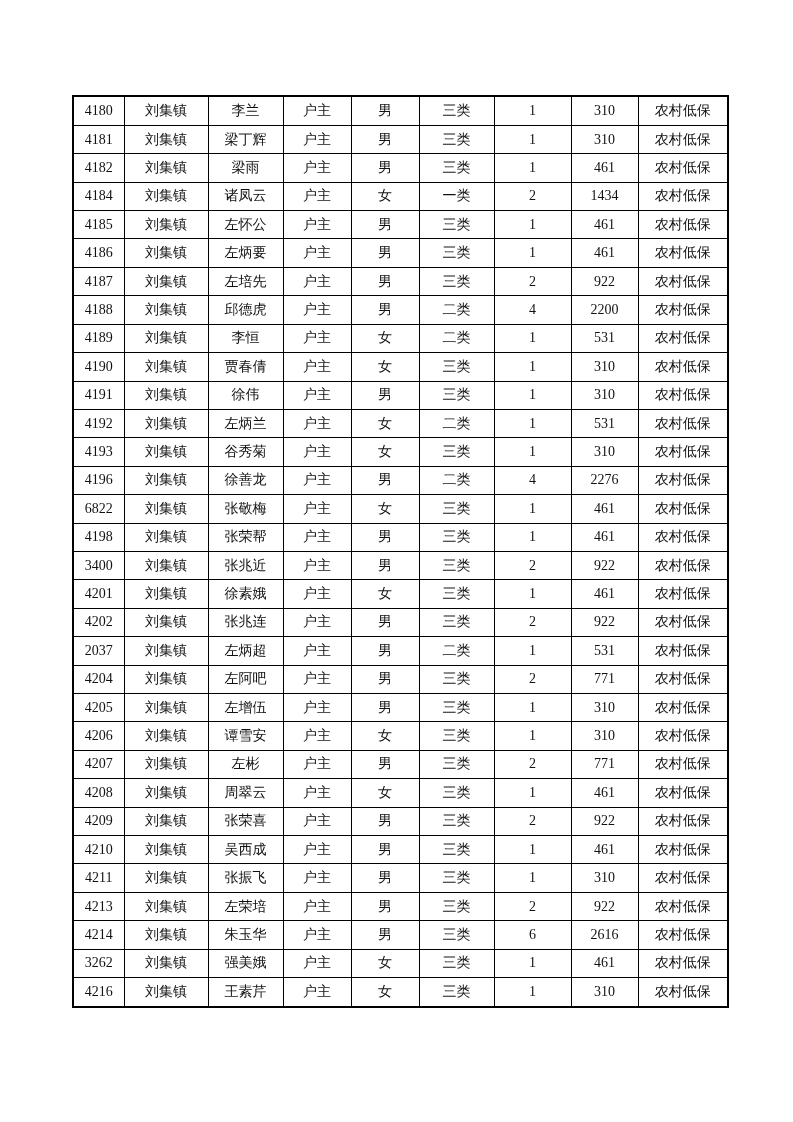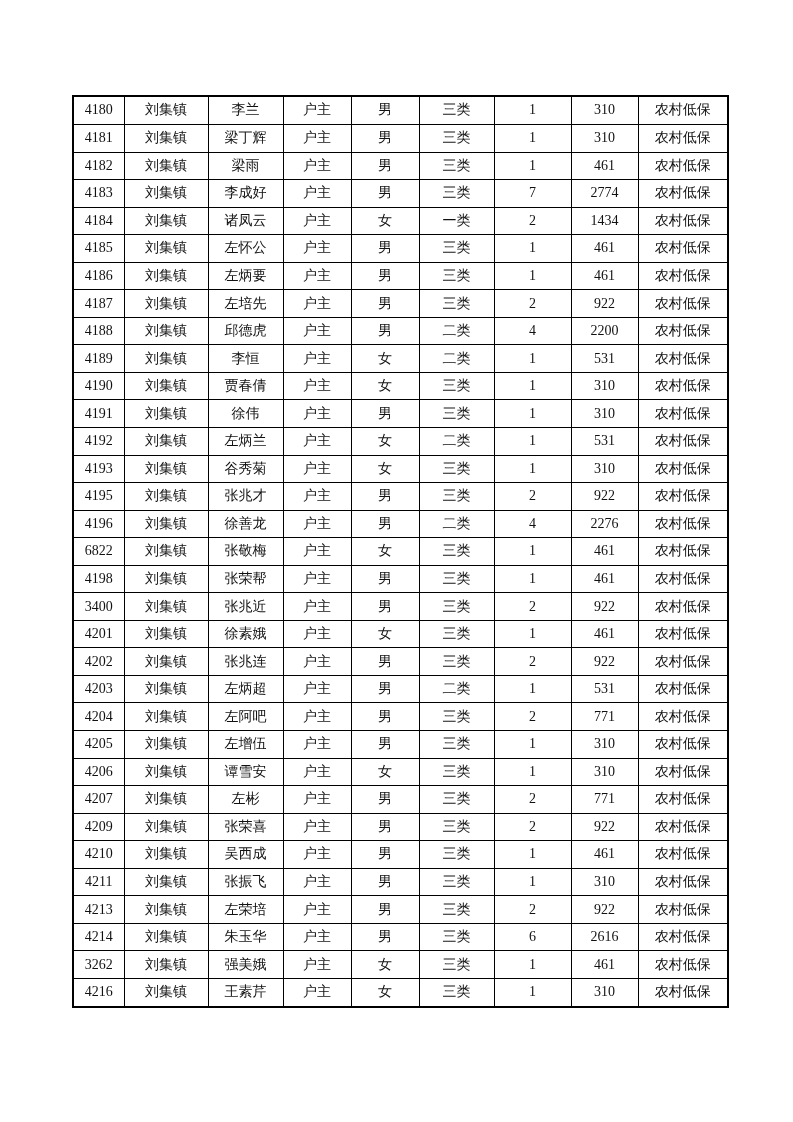--- a/index.html
+++ b/index.html
@@ -90,31 +90,20 @@
           <td>刘集镇</td>
           <td>梁雨</td>
           <td>户主</td>
           <td>男</td>
           <td>三类</td>
           <td>1</td>
           <td>461</td>
           <td>农村低保</td>
         </tr>
         <tr>
-          <td>4183</td>
-          <td>刘集镇</td>
-          <td>李成好</td>
-          <td>户主</td>
-          <td>男</td>
-          <td>三类</td>
-          <td>7</td>
-          <td>2774</td>
-          <td>农村低保</td>
-        </tr>
-        <tr>
           <td>4184</td>
           <td>刘集镇</td>
           <td>诸凤云</td>
           <td>户主</td>
           <td>女</td>
           <td>一类</td>
           <td>2</td>
           <td>1434</td>
           <td>农村低保</td>
         </tr>
@@ -211,31 +200,20 @@
           <td>刘集镇</td>
           <td>谷秀菊</td>
           <td>户主</td>
           <td>女</td>
           <td>三类</td>
           <td>1</td>
           <td>310</td>
           <td>农村低保</td>
         </tr>
         <tr>
-          <td>4195</td>
-          <td>刘集镇</td>
-          <td>张兆才</td>
-          <td>户主</td>
-          <td>男</td>
-          <td>三类</td>
-          <td>2</td>
-          <td>922</td>
-          <td>农村低保</td>
-        </tr>
-        <tr>
           <td>4196</td>
           <td>刘集镇</td>
           <td>徐善龙</td>
           <td>户主</td>
           <td>男</td>
           <td>二类</td>
           <td>4</td>
           <td>2276</td>
           <td>农村低保</td>
         </tr>
@@ -288,21 +266,21 @@
           <td>刘集镇</td>
           <td>张兆连</td>
           <td>户主</td>
           <td>男</td>
           <td>三类</td>
           <td>2</td>
           <td>922</td>
           <td>农村低保</td>
         </tr>
         <tr>
-          <td>4203</td>
+          <td>2037</td>
           <td>刘集镇</td>
           <td>左炳超</td>
           <td>户主</td>
           <td>男</td>
           <td>二类</td>
           <td>1</td>
           <td>531</td>
           <td>农村低保</td>
         </tr>
         <tr>
@@ -340,20 +318,31 @@
         </tr>
         <tr>
           <td>4207</td>
           <td>刘集镇</td>
           <td>左彬</td>
           <td>户主</td>
           <td>男</td>
           <td>三类</td>
           <td>2</td>
           <td>771</td>
+          <td>农村低保</td>
+        </tr>
+        <tr>
+          <td>4208</td>
+          <td>刘集镇</td>
+          <td>周翠云</td>
+          <td>户主</td>
+          <td>女</td>
+          <td>三类</td>
+          <td>1</td>
+          <td>461</td>
           <td>农村低保</td>
         </tr>
         <tr>
           <td>4209</td>
           <td>刘集镇</td>
           <td>张荣喜</td>
           <td>户主</td>
           <td>男</td>
           <td>三类</td>
           <td>2</td>

